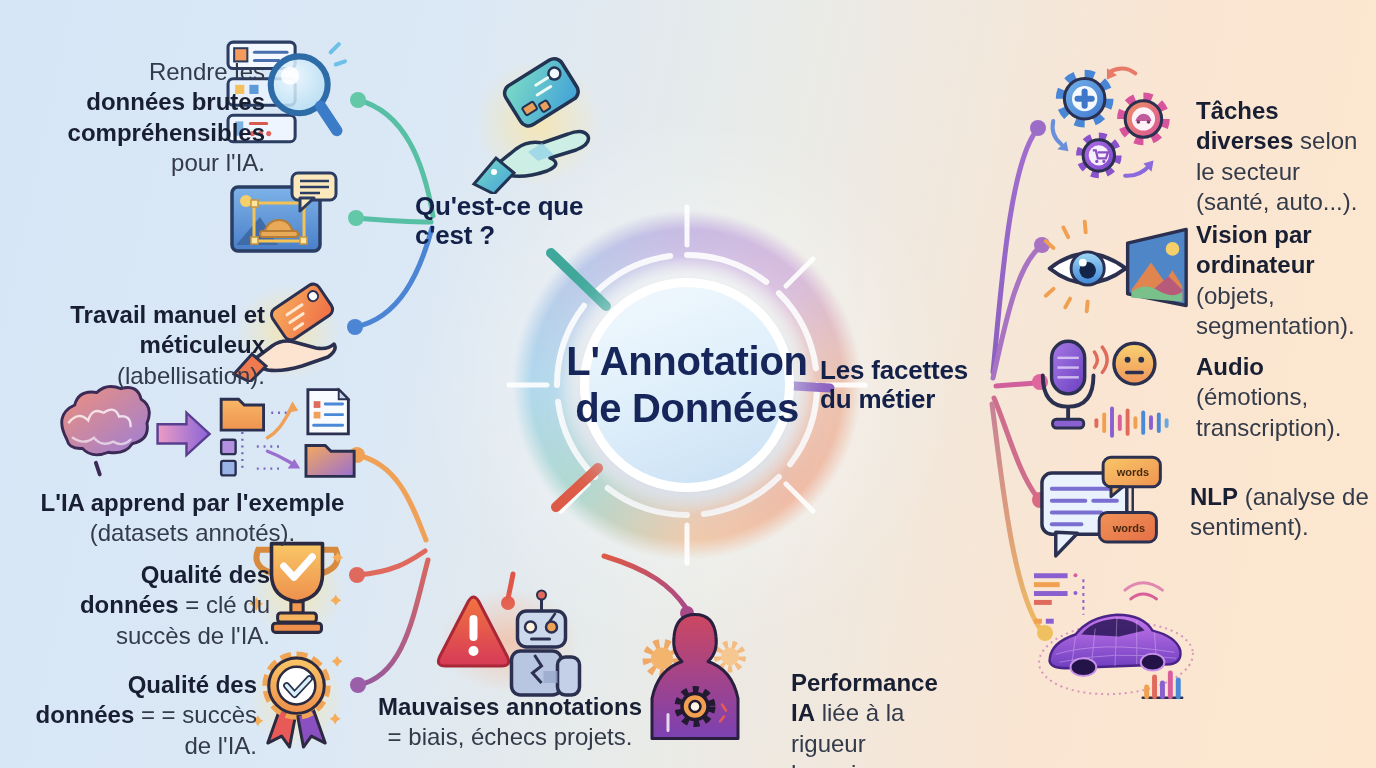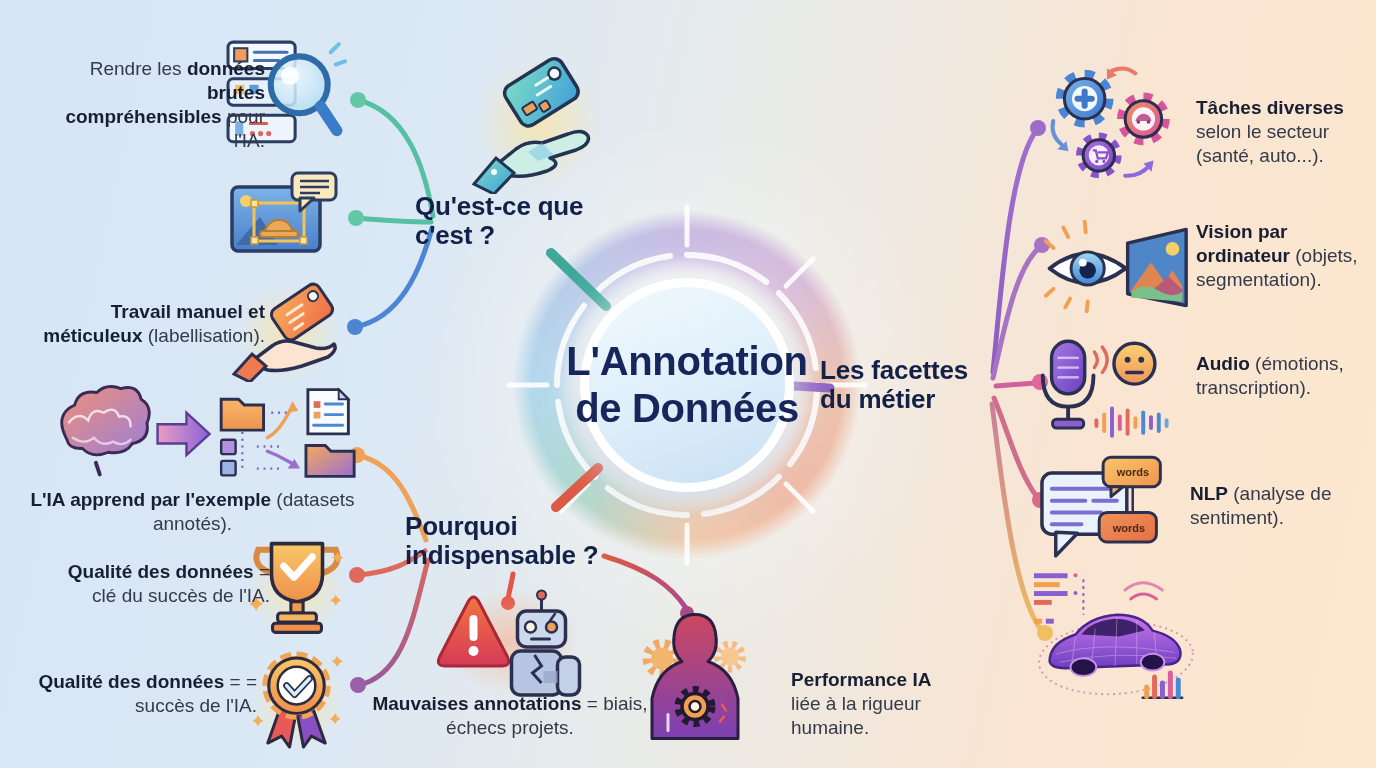--- a/index.html
+++ b/index.html
@@ -4,21 +4,21 @@
 <style>
   html,body{margin:0;padding:0;background:#e8e8e8;}
   #canvas{
     position:relative;width:1376px;height:768px;overflow:hidden;
     font-family:"Liberation Sans","DejaVu Sans",sans-serif;
     background:
       radial-gradient(circle at 50% 50%, rgba(255,255,255,.55) 0%, rgba(255,255,255,0) 34%),
       linear-gradient(102deg,#d6e6f6 0%,#dbe8f5 30%,#e9ebe8 52%,#f9e5d2 76%,#fde7cf 100%);
   }
   .abs{position:absolute;}
-  .item-text{font-size:19px;line-height:1.27;color:#333a49;z-index:3;}
+  .item-text{font-size:24px;line-height:1.27;color:#333a49;z-index:3;}
   .item-text .bold{font-weight:bold;color:#181f33;}
   .t-right{text-align:right;}
   .t-center{text-align:center;}
   .branch-title{font-size:26px;font-weight:bold;line-height:1.13;color:#132048;text-align:left;z-index:3;letter-spacing:-.2px;}
   .icon{z-index:2;}
   .halo::before{content:"";position:absolute;inset:-14px;border-radius:50%;z-index:-1;
     background:radial-gradient(closest-side, rgba(255,228,150,.65), rgba(255,228,150,0) 75%);}
   .halo-red::before{content:"";position:absolute;inset:-14px;border-radius:50%;z-index:-1;
     background:radial-gradient(closest-side, rgba(250,170,130,.55), rgba(250,170,130,0) 75%);}
   #ring-glow{
@@ -201,21 +201,20 @@
       <circle cx="1040" cy="500" r="8" fill="#d96a84"></circle>
       <circle cx="1045" cy="633" r="8" fill="#f0c060"></circle>
     </g>
   </svg>
 
   <div class="abs" id="center-circle">
     <div id="center-title">L'Annotation de Données</div>
   </div>
 
   <div class="abs branch-title" style="left:415px;top:192px;width:195px;">Qu'est-ce que c'est ?</div>
-  <div class="abs branch-title" style="left:405px;top:512px;width:235px;">Pourquoi indispensable ?</div>
   <div class="abs branch-title" style="left:820px;top:356px;width:168px;">Les facettes du métier</div>
 
   <div class="abs icon halo" style="left:468px;top:52px;width:140px;height:142px;">
     <svg width="140" height="142" viewBox="0 0 140 142">
       <g transform="rotate(-32 72 40)">
         <rect x="40" y="18" width="66" height="46" rx="9" fill="url(#gTealTag)" stroke="#233352" stroke-width="3.5"></rect>
         <circle cx="94" cy="32" r="6" fill="#f2f8fc" stroke="#233352" stroke-width="2.5"></circle>
         <line x1="72" y1="32" x2="86" y2="32" stroke="#eafaf4" stroke-width="3" stroke-linecap="round"></line>
         <line x1="68" y1="41" x2="84" y2="41" stroke="#eafaf4" stroke-width="3" stroke-linecap="round"></line>
         <rect x="48" y="44" width="13" height="9" rx="2" fill="#e8a05c" stroke="#233352" stroke-width="2"></rect>

